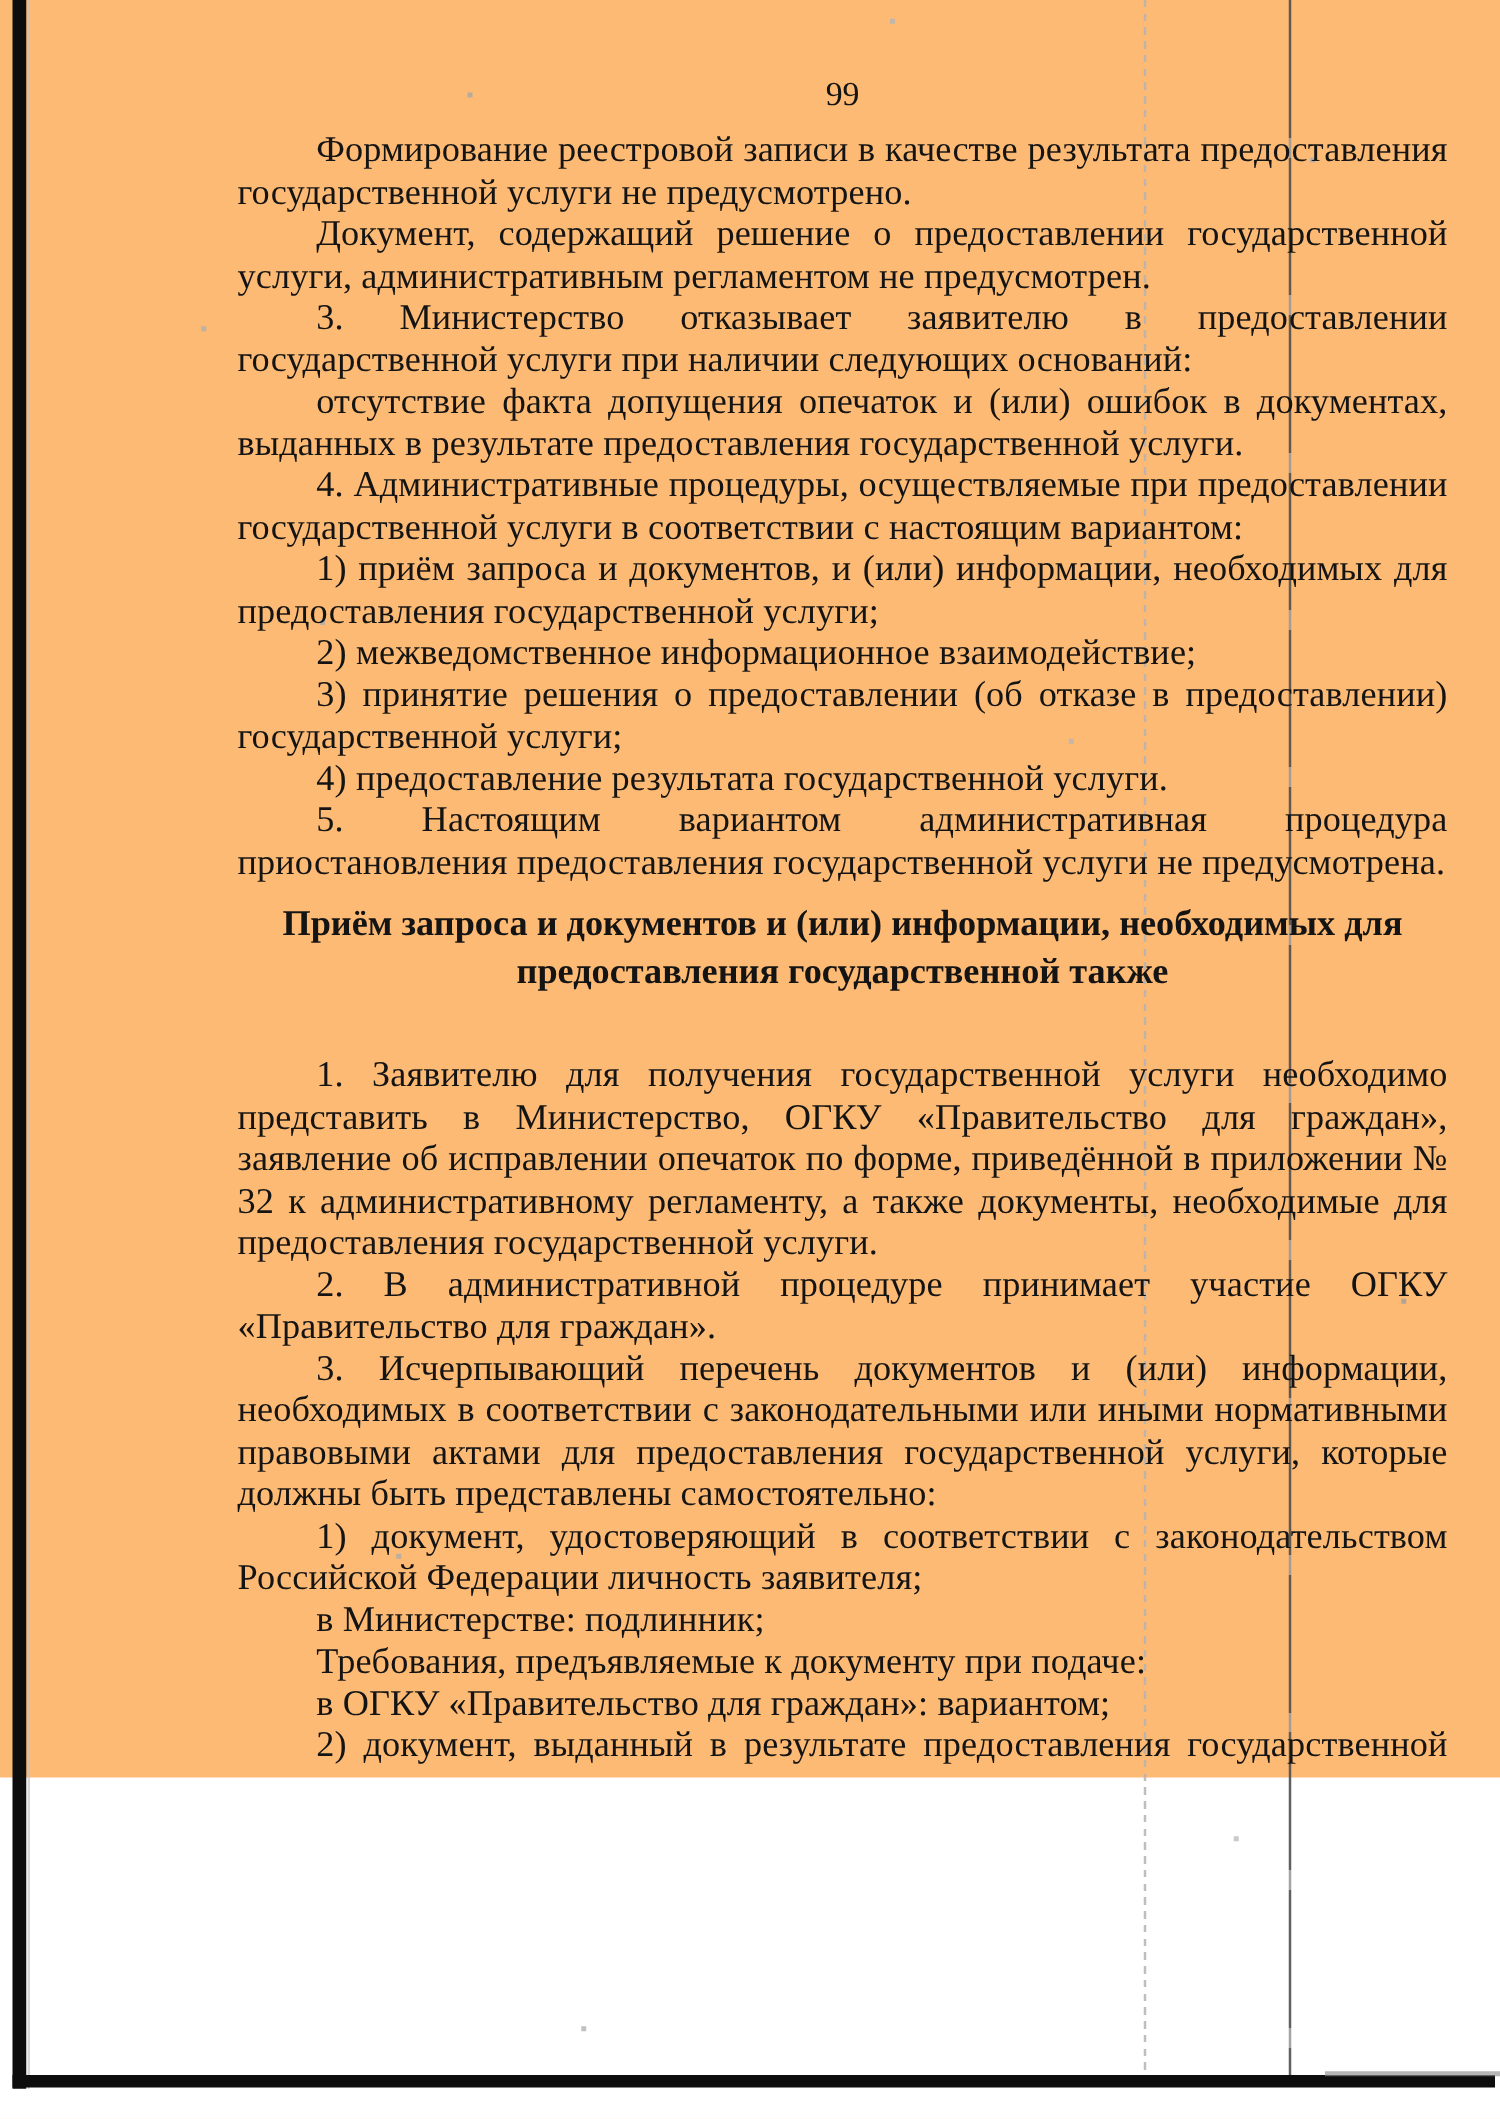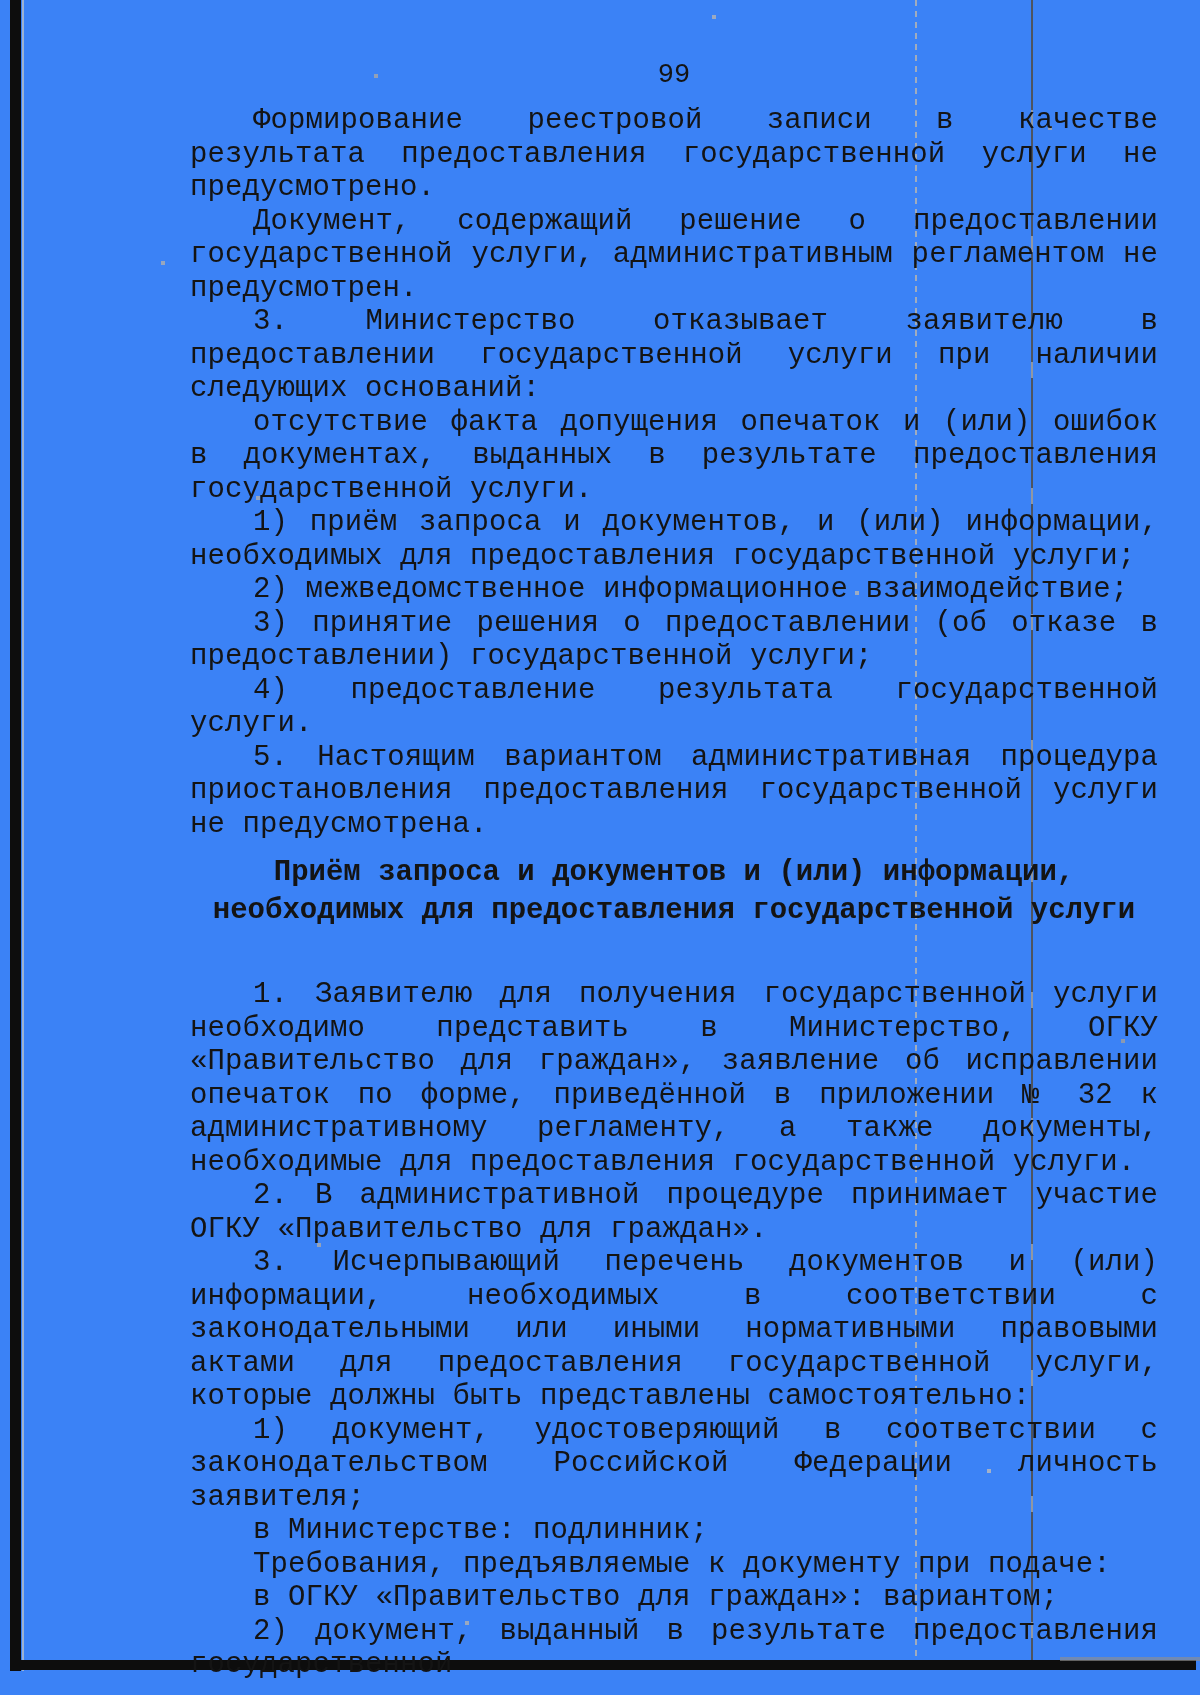--- a/index.html
+++ b/index.html
@@ -6,23 +6,23 @@
     margin: 0;
     padding: 0;
     background: #ffffff;
     width: 1200px;
     height: 1695px;
     overflow: hidden;
   }
   .page {
     position: relative;
     width: 1200px;
-    height: 1695px;
-    background: #3b82f6;
-    font-family: Liberation Mono, monospace;
+    height: 1422px;
+    background: #fdba74;
+    font-family: Liberation Serif, serif;
     color: #141414;
   }
   
   .scan-edge-left {
     position: absolute;
     left: 10px; top: 0;
     width: 11px; height: 1671px;
     background: #0d0d0d;
   }
   .scan-edge-left-hairline {
@@ -126,28 +126,29 @@
 
   <div class="content">
 
     <div class="page-num">99</div>
 
     <div class="body-text">
       <p>Формирование реестровой записи в качестве результата предоставления государственной услуги не предусмотрено.</p>
       <p>Документ, содержащий решение о предоставлении государственной услуги, административным регламентом не предусмотрен.</p>
       <p>3. Министерство отказывает заявителю в предоставлении государственной услуги при наличии следующих оснований:</p>
       <p>отсутствие факта допущения опечаток и (или) ошибок в документах, выданных в результате предоставления государственной услуги.</p>
+      <p>4. Административные процедуры, осуществляемые при предоставлении государственной услуги в соответствии с настоящим вариантом:</p>
       <p>1) приём запроса и документов, и (или) информации, необходимых для предоставления государственной услуги;</p>
       <p>2) межведомственное информационное взаимодействие;</p>
       <p>3) принятие решения о предоставлении (об отказе в предоставлении) государственной услуги;</p>
       <p>4) предоставление результата государственной услуги.</p>
       <p>5. Настоящим вариантом административная процедура приостановления предоставления государственной услуги не предусмотрена.</p>
     </div>
 
-    <div class="section-heading">Приём запроса и документов и (или) информации, необходимых для предоставления государственной услуги</div>
+    <div class="section-heading">Приём запроса и документов и (или) информации, необходимых для предоставления государственной также</div>
 
     <div class="body-text">
       <p>1. Заявителю для получения государственной услуги необходимо представить в Министерство, ОГКУ «Правительство для граждан», заявление об исправлении опечаток по форме, приведённой в приложении № 32 к административному регламенту, а также документы, необходимые для предоставления государственной услуги.</p>
       <p>2. В административной процедуре принимает участие ОГКУ «Правительство для граждан».</p>
       <p>3. Исчерпывающий перечень документов и (или) информации, необходимых в соответствии с законодательными или иными нормативными правовыми актами для предоставления государственной услуги, которые должны быть представлены самостоятельно:</p>
       <p>1) документ, удостоверяющий в соответствии с законодательством Российской Федерации личность заявителя;</p>
       <p>в Министерстве: подлинник;</p>
       <p>Требования, предъявляемые к документу при подаче:</p>
       <p>в ОГКУ «Правительство для граждан»: вариантом;</p>
       <p class="stretch-last">2) документ, выданный в результате предоставления государственной</p>

